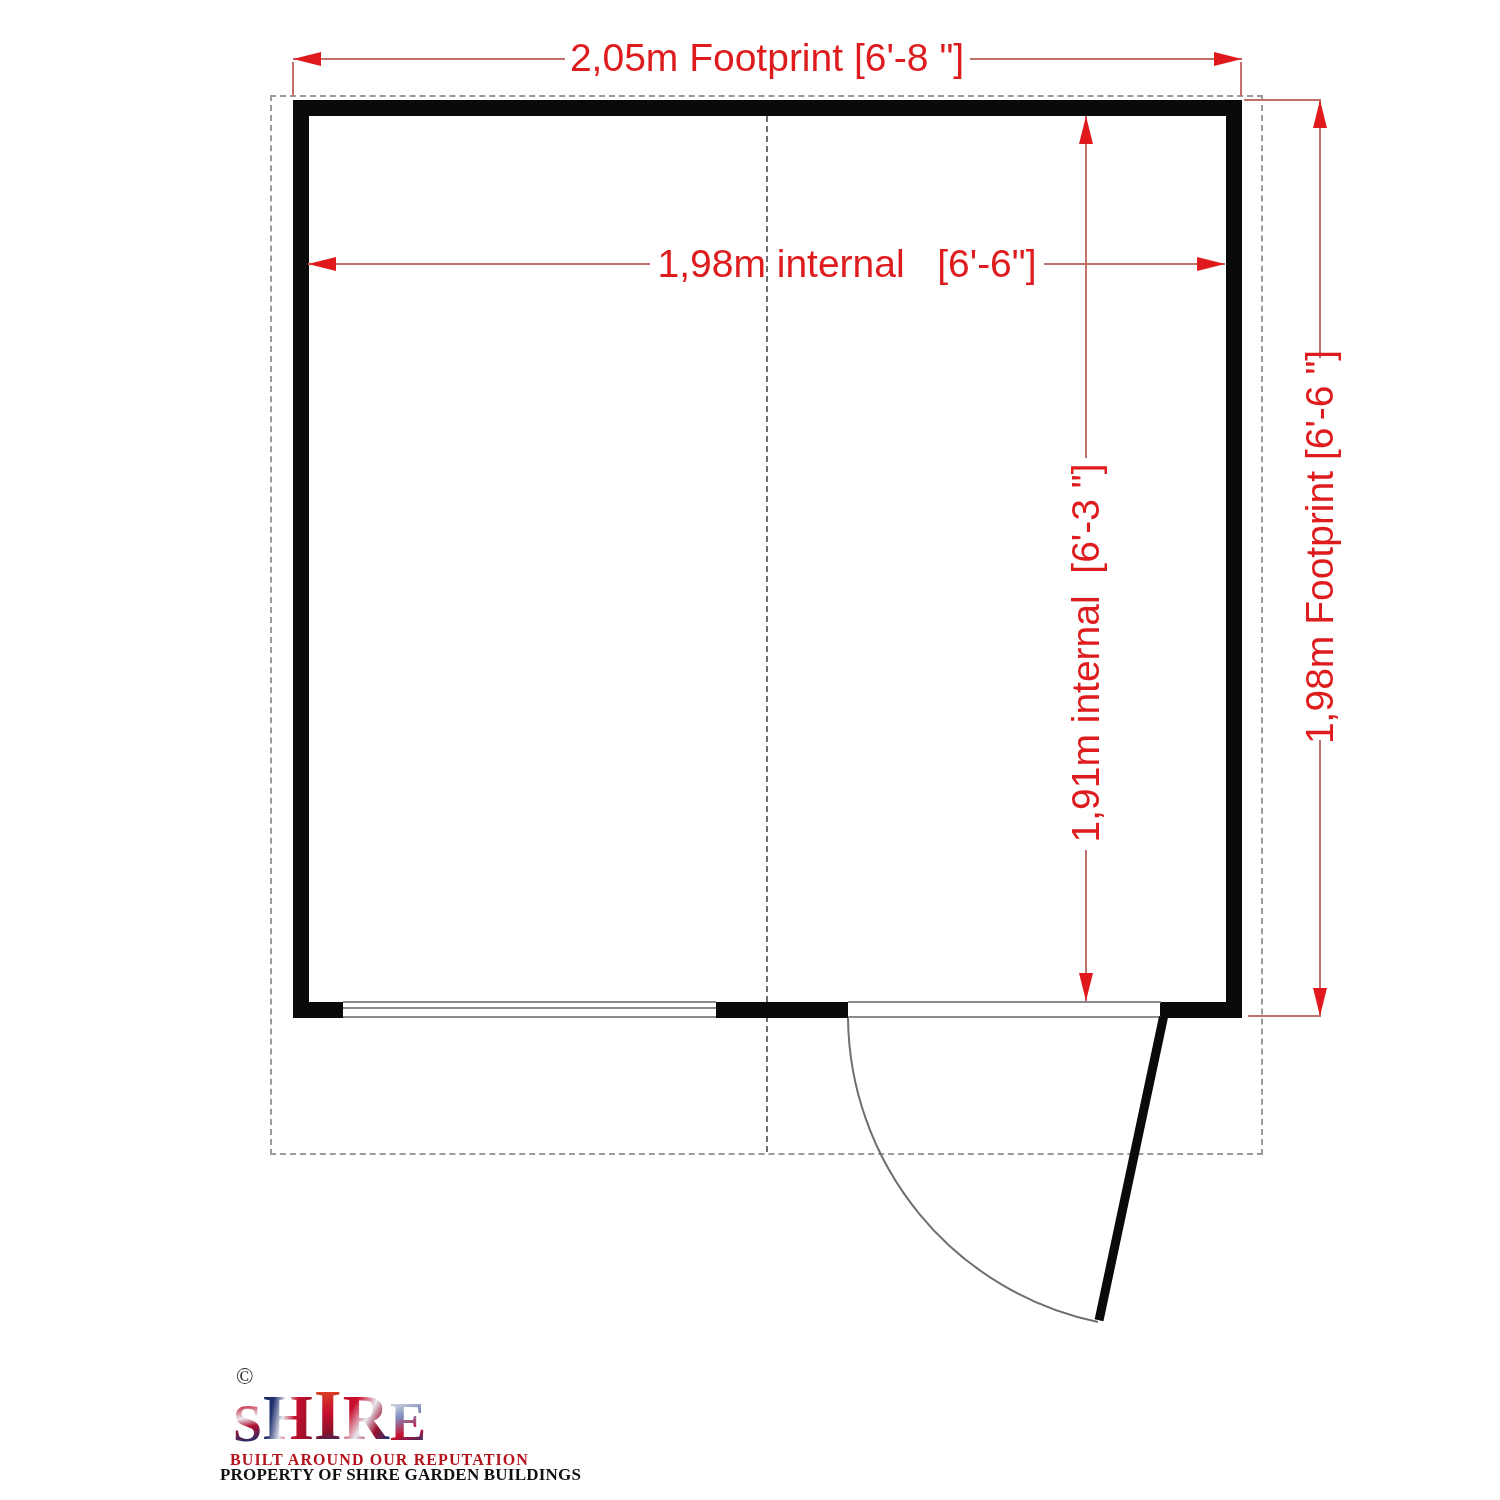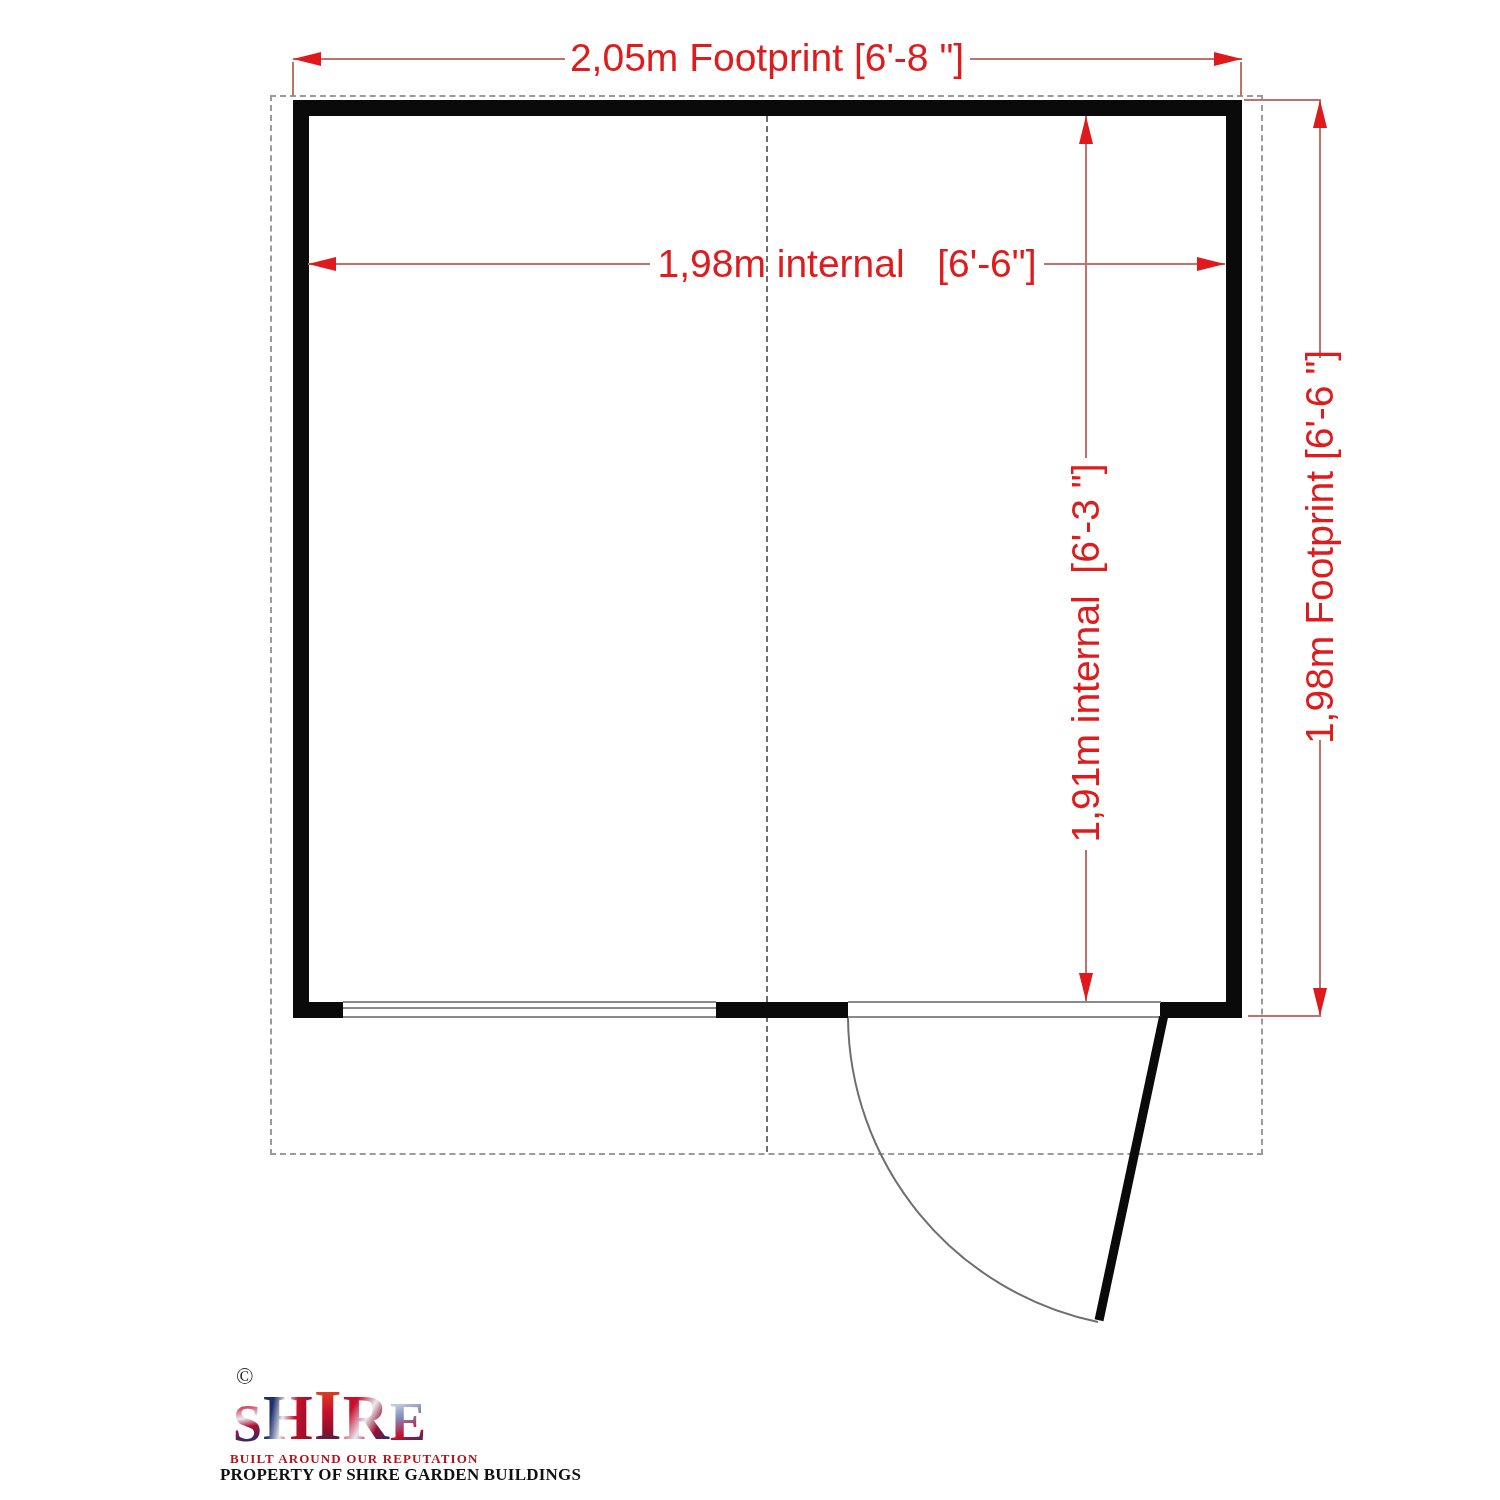--- a/index.html
+++ b/index.html
@@ -37,21 +37,21 @@
   .copyright{position:absolute;left:6px;top:6px;font-size:23px;color:#2b2b2b;}
   .wordmark{position:absolute;left:0;top:14px;width:100%;height:76px;display:flex;
             align-items:flex-end;justify-content:center;font-weight:bold;letter-spacing:1px;}
   .bl{background-clip:text;-webkit-background-clip:text;color:#9c2740;-webkit-text-fill-color:transparent;line-height:0.92;}
   .bl1{font-size:52px;background-image:linear-gradient(170deg,#c8102e 10%,#e8e9f0 38%,#b01030 55%,#1f2f6e 85%);}
   .bl2{font-size:64px;background-image:linear-gradient(100deg,#1f2f6e 20%,#e8e9f0 40%,#c8102e 60%,#8c1028 90%);}
   .bl3{font-size:72px;background-image:linear-gradient(175deg,#e05020 5%,#c8102e 45%,#8c1028 75%,#1f2f6e 95%);}
   .bl4{font-size:64px;background-image:linear-gradient(120deg,#c8102e 25%,#e8e9f0 50%,#9c1030 70%,#1f2f6e 92%);}
   .bl5{font-size:54px;background-image:linear-gradient(160deg,#c6c9da 15%,#8090c0 35%,#c8102e 65%,#1f2f6e 90%);}
   .tagline{position:absolute;left:0;top:93px;width:100%;text-align:center;color:#b5121b;
-           font-size:13px;font-weight:bold;letter-spacing:1.1px;white-space:nowrap;}
+           font-size:16px;font-weight:bold;letter-spacing:1.1px;white-space:nowrap;}
   .property{position:absolute;left:-10px;top:107px;width:220px;text-align:center;color:#101010;
             font-size:17px;font-weight:bold;letter-spacing:0.2px;white-space:nowrap;}
 </style>
 </head>
 <body>
 
 <div class="canvas">
 
   <div class="dashed-rect"></div>
   <div class="center-dash"></div>

